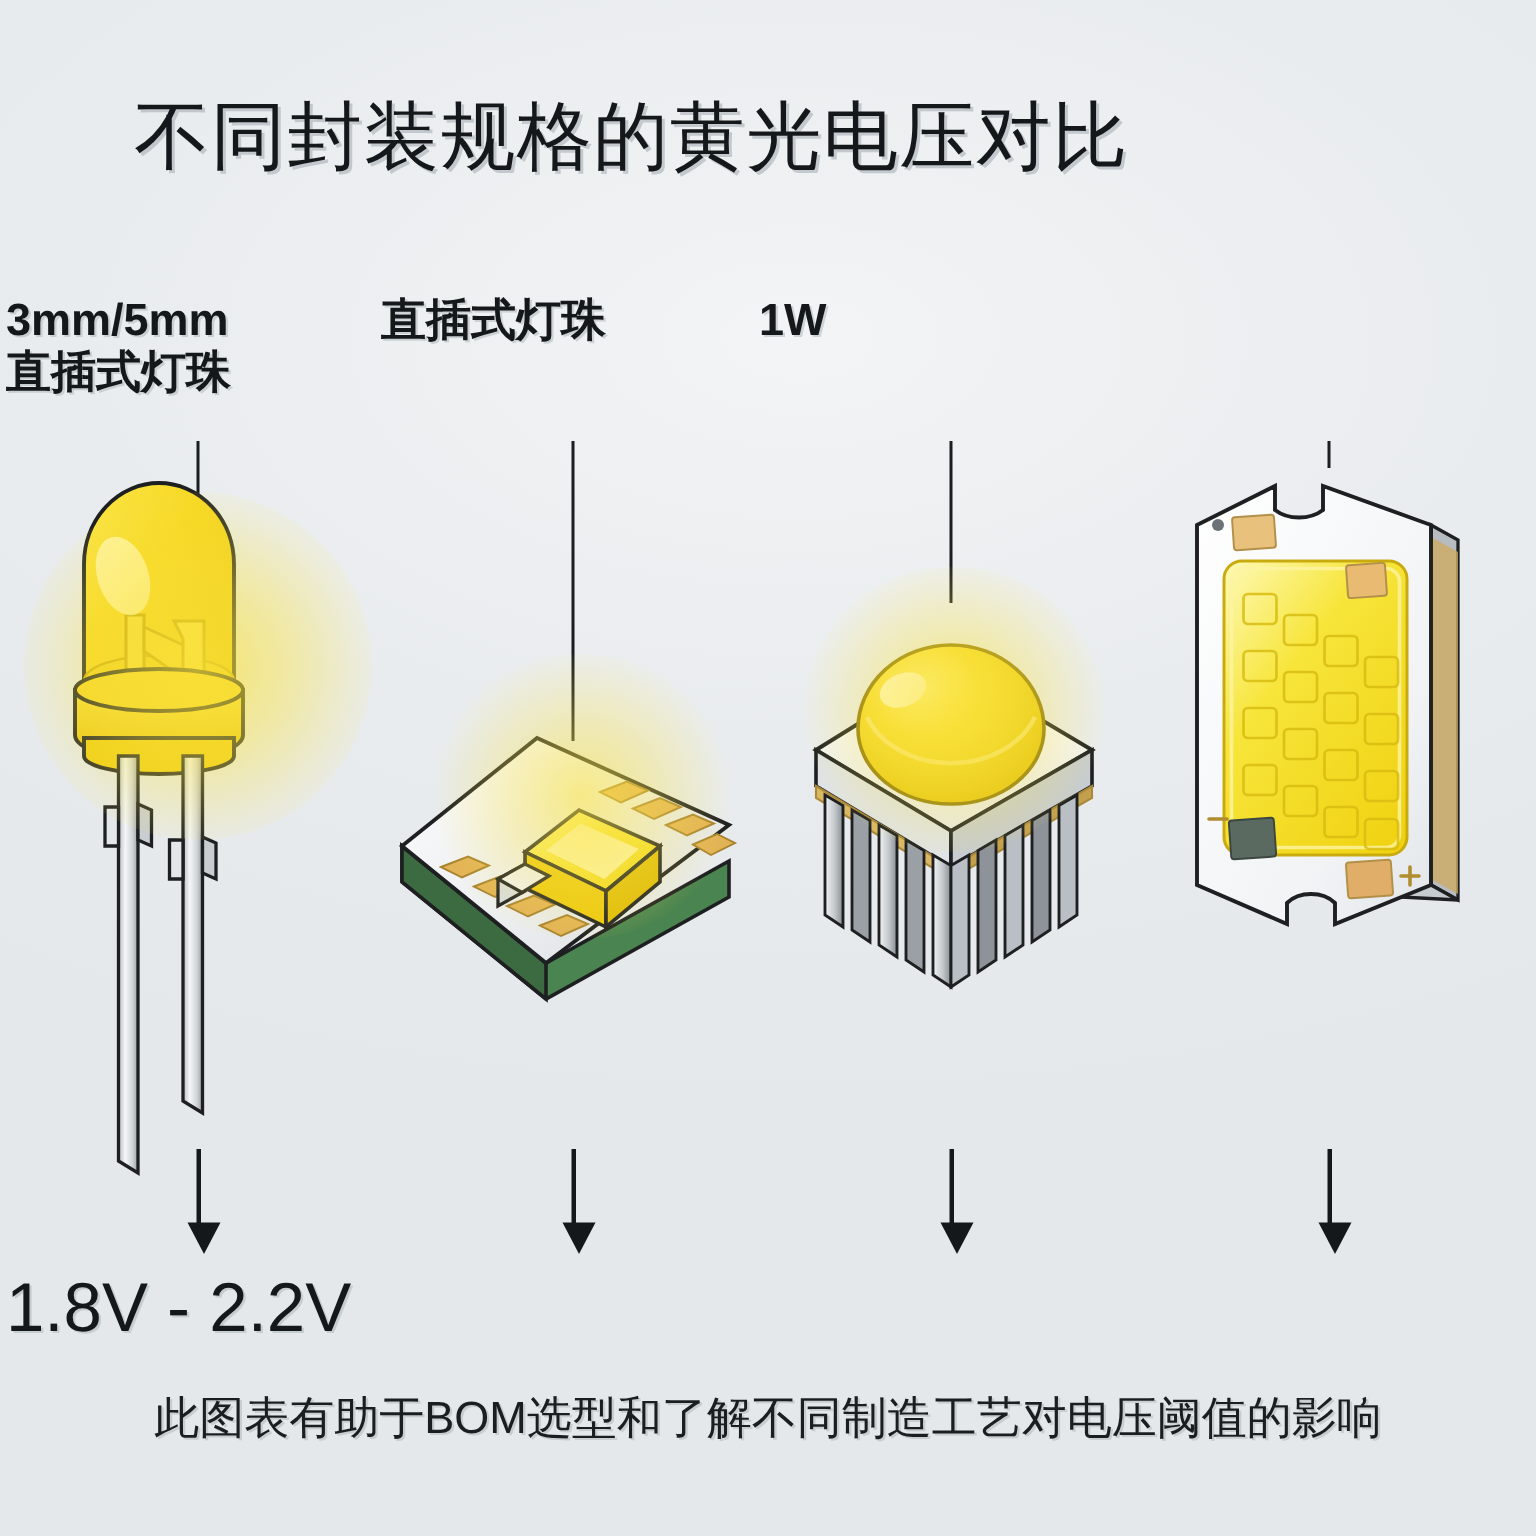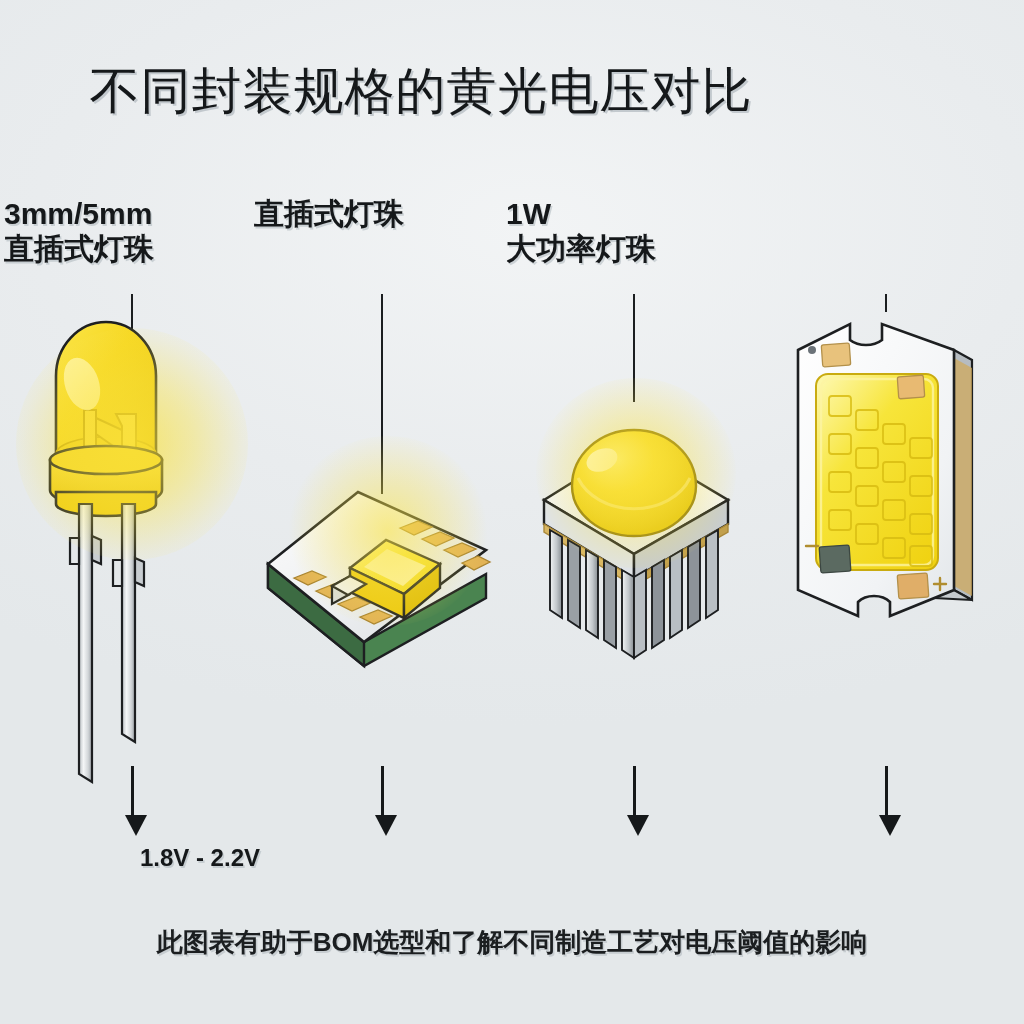--- a/index.html
+++ b/index.html
@@ -54,28 +54,28 @@
   .arrow{position:absolute;left:50%;transform:translateX(-50%);width:14px;}
   .arrow .shaft{width:3px;margin:0 auto;background:#15181a;}
   .arrow .head{
     width:0;height:0;margin:-1px auto 0;
     border-left:11px solid transparent;border-right:11px solid transparent;
     border-top:21px solid #15181a;
   }
   
   .voltage{
     position:absolute;left:0;width:100%;top:648px;
-    text-align:right;font-size:24px;font-weight:bold;color:#15181a;
+    text-align:left;font-size:46px;font-weight:normal;color:#15181a;
     text-shadow:1.5px 1.5px 0 rgba(168,177,183,.5);
     white-space:nowrap;
   }
   
   .footer{
     position:absolute;left:0;top:925px;width:1024px;text-align:center;
-    font-size:26px;font-weight:bold;color:#1b1e20;
+    font-size:30px;font-weight:normal;color:#1b1e20;
     text-shadow:1.5px 1.5px 0 rgba(170,178,184,.5);
     white-space:nowrap;
   }
   svg{display:block;overflow:visible;}
 </style>
 </head>
 <body>
 
 <div id="page">
 
@@ -197,21 +197,20 @@
 
     <div class="arrow" style="top:570px;">
       <div class="shaft" style="height:50px;"></div>
       <div class="head"></div>
     </div>
   </div>
 
   <div class="col c2">
     <div class="collabel">
       <span class="l1">1W</span>
-      <span class="l2">大功率灯珠</span>
     </div>
     <div class="leader" style="top:98px;height:108px;"></div>
 
     <div class="art" style="top:182px;">
       <div class="glow" style="left:30px;top:0px;width:200px;height:190px;
                   background:radial-gradient(circle,rgba(250,226,60,.68) 0%,rgba(250,228,75,.34) 40%,rgba(250,230,90,0) 74%);"></div>
       <svg width="256" height="300" viewBox="0 0 256 300">
         <defs>
           <radialGradient id="bulbG" cx="36%" cy="28%" r="72%">
             <stop offset="0%" stop-color="#fdf289"></stop>

